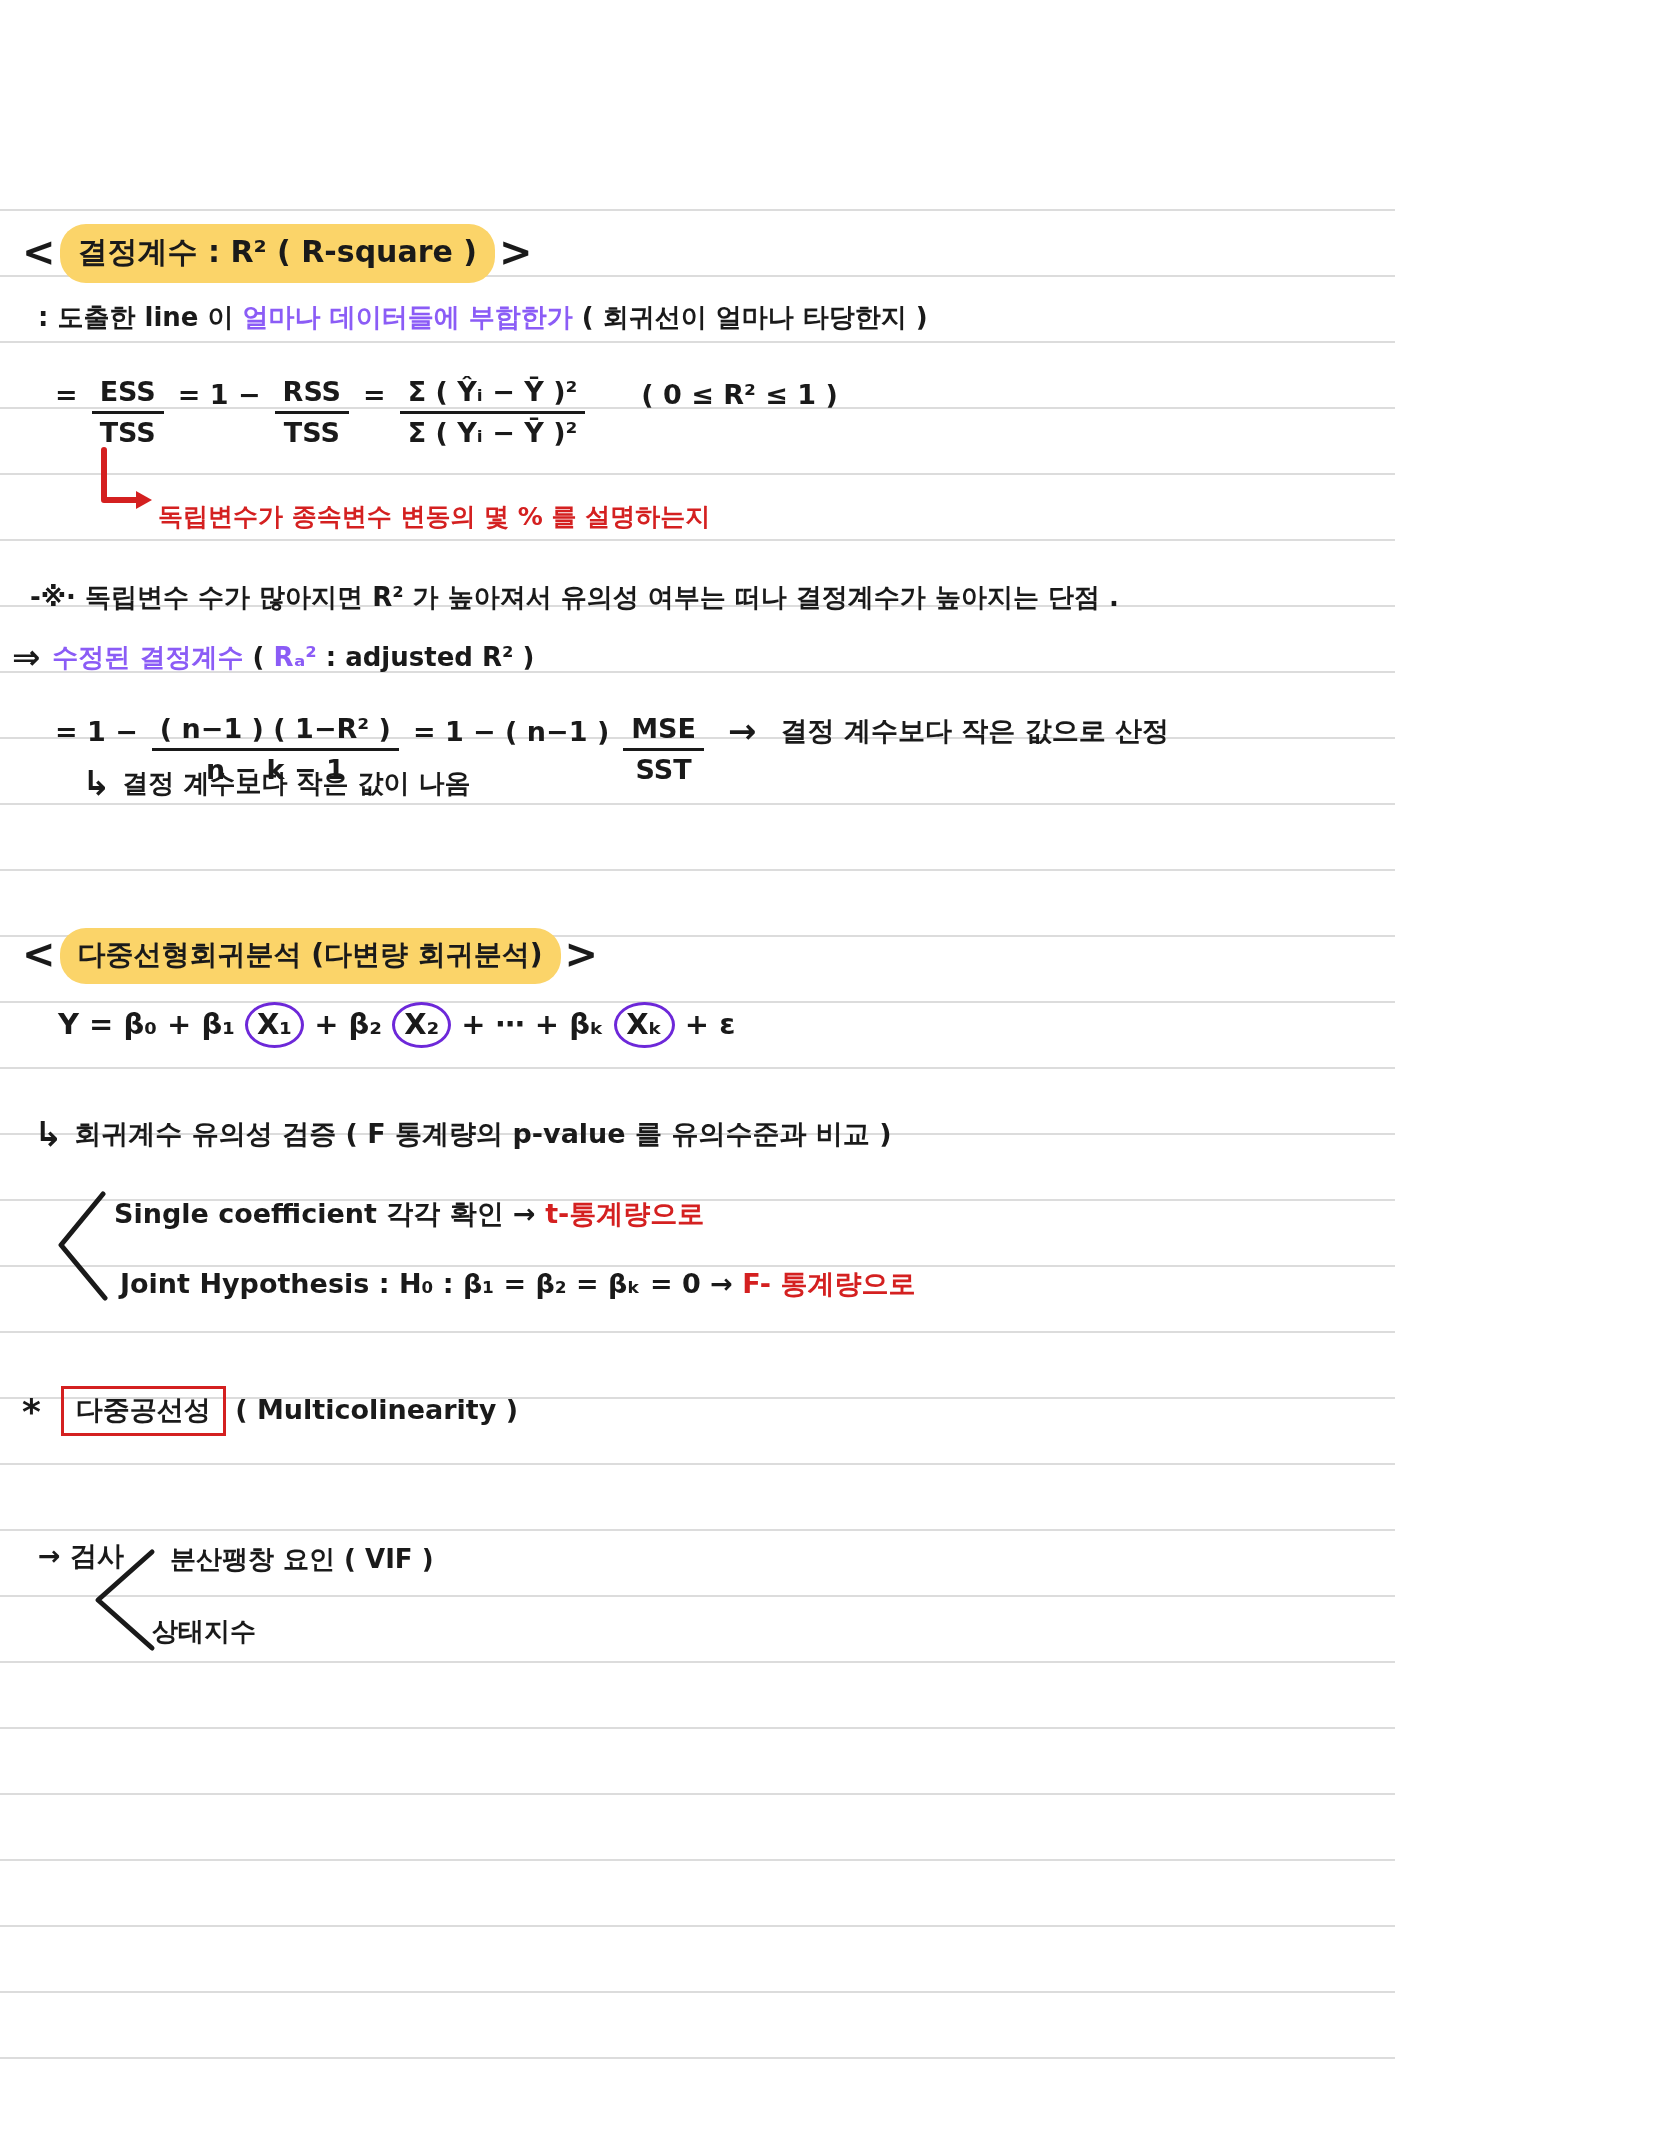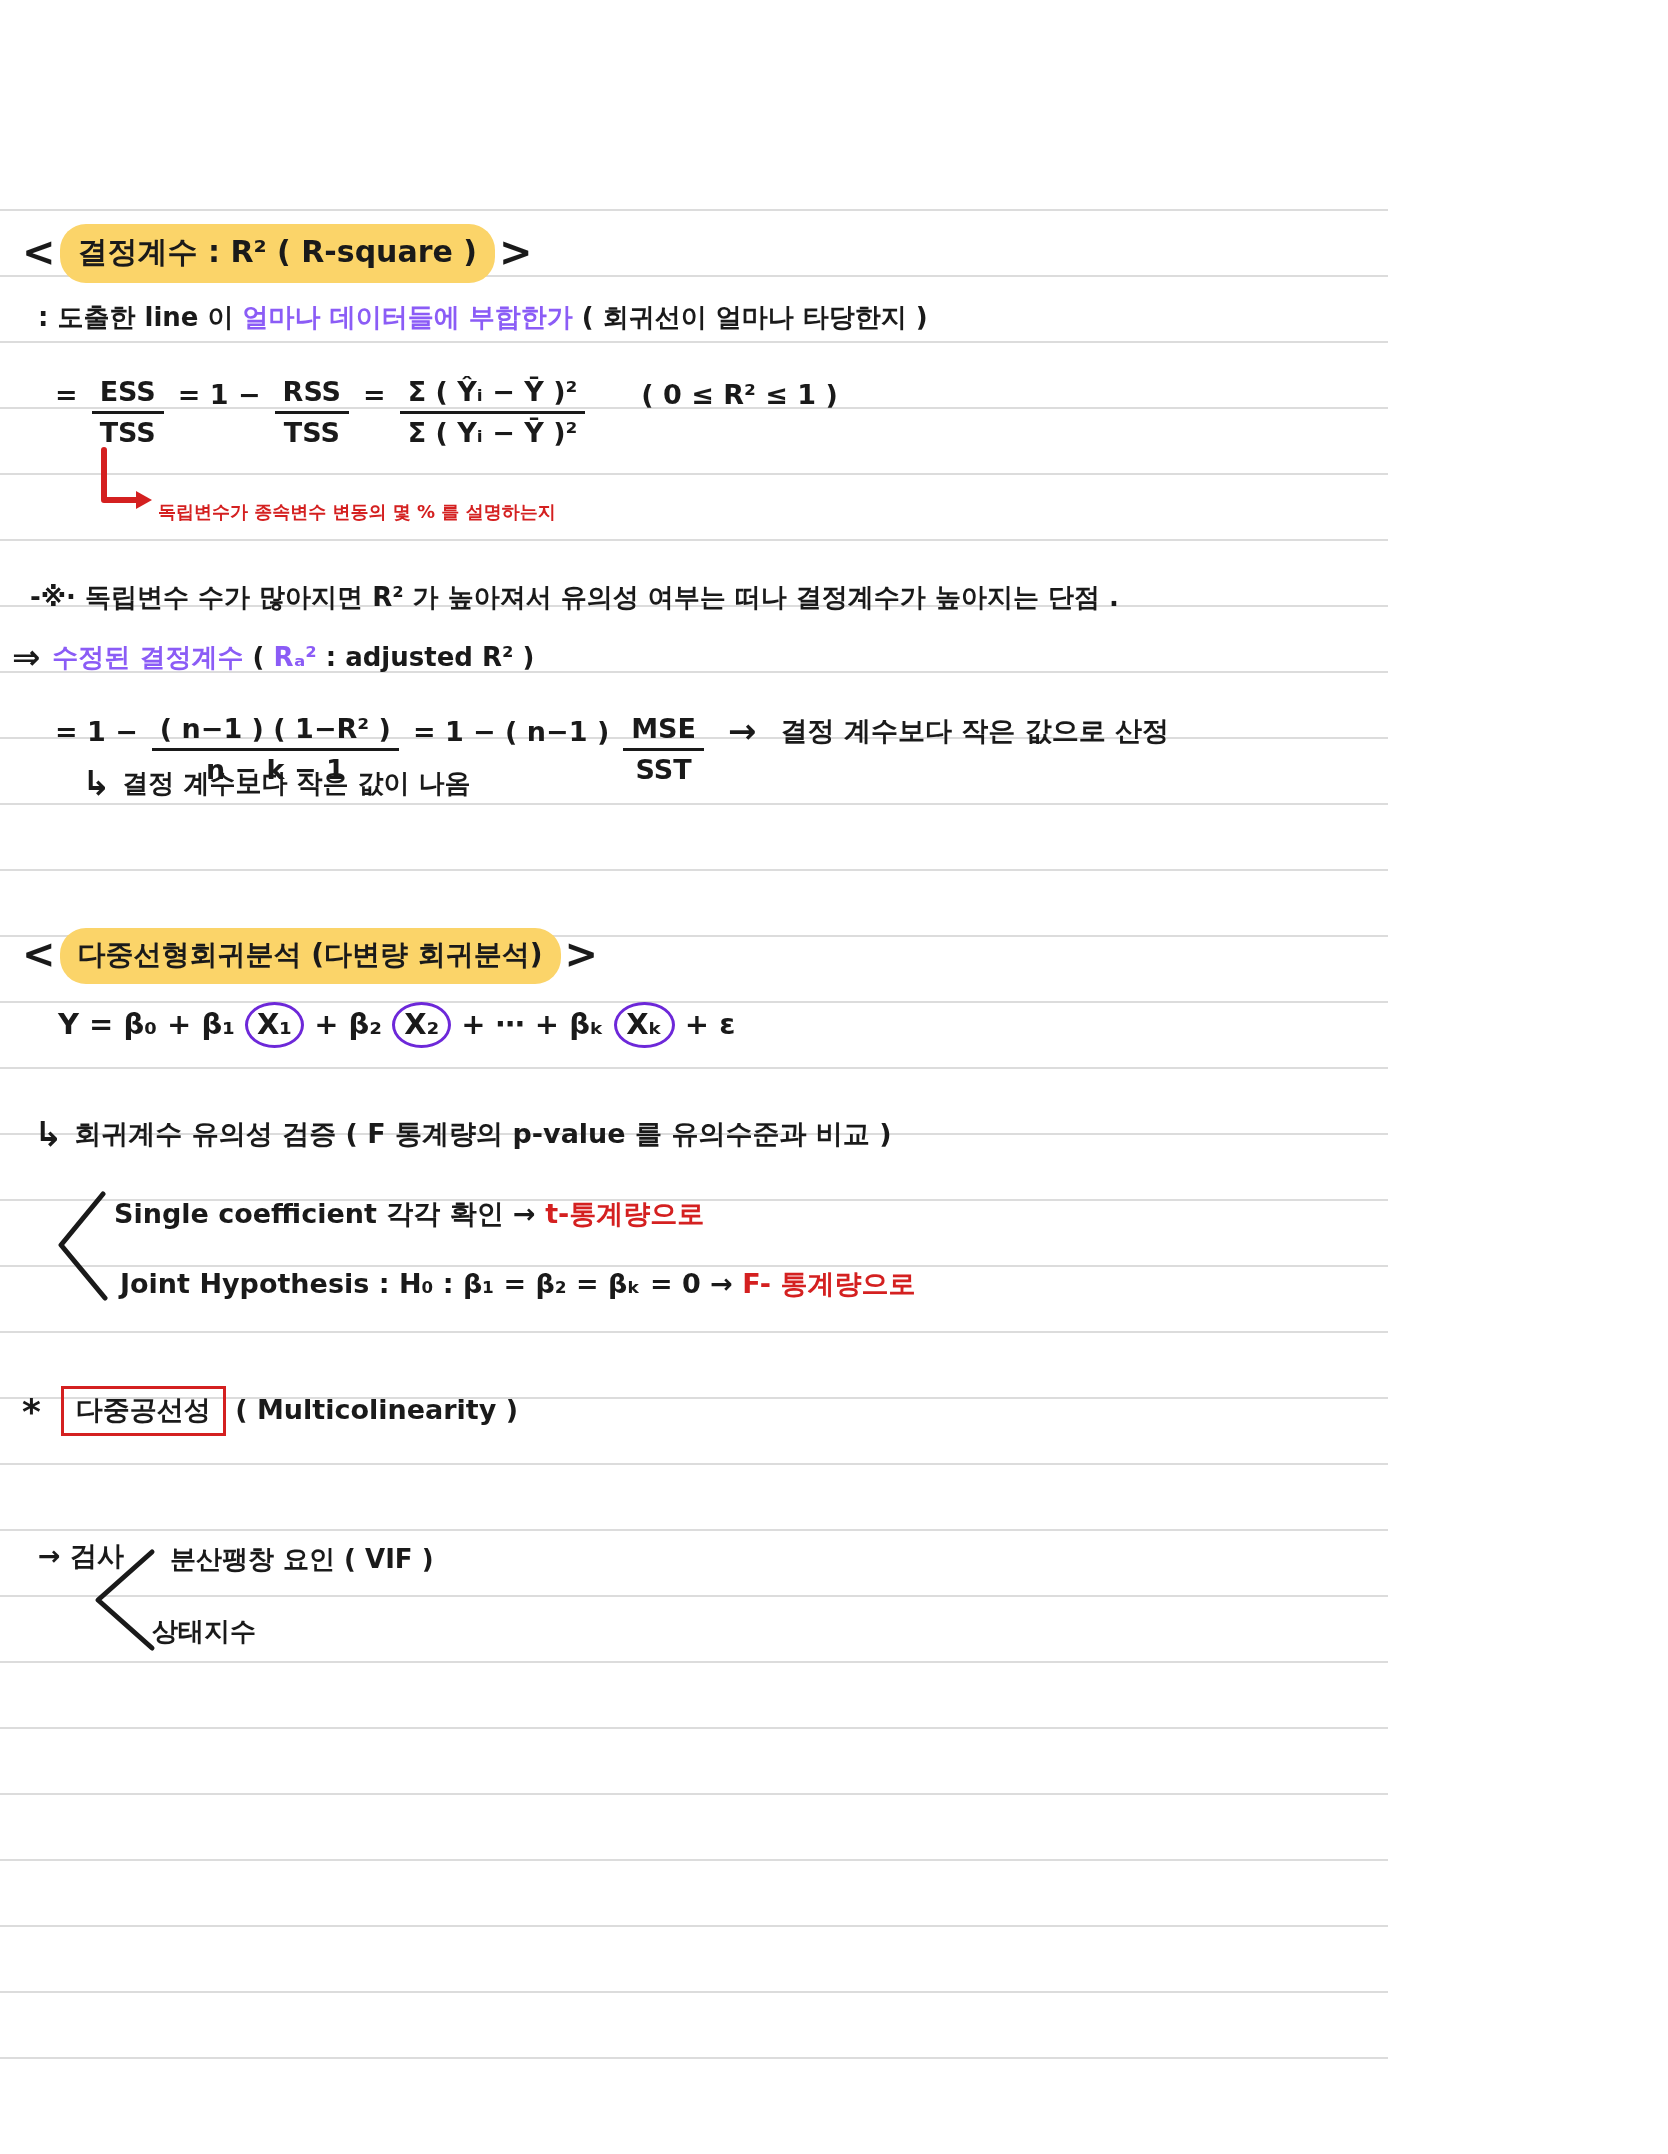--- a/index.html
+++ b/index.html
@@ -1,21 +1,21 @@
 <!DOCTYPE html>
 <html><head>
 <meta charset="utf-8">
 <style>
   html,body{margin:0;padding:0;background:#fff;}
   .page{position:relative;width:1388px;height:2154px;background:#ffffff;overflow:hidden;
-        font-family:"DejaVu Sans",sans-serif;color:#1a1a1a;font-weight:bold;}
+        font-family:"DejaVu Sans",sans-serif;color:#1a1a1a;font-weight:bold;padding-left:7px;}
   .rules{position:absolute;left:0;top:209px;width:1650px;height:1884px;
          background:repeating-linear-gradient(to bottom,#dcdcdc 0 2px,transparent 2px 66px);}
   .abs{position:absolute;white-space:nowrap;}
-  .t30{font-size:30px;} .t28{font-size:28px;} .t27{font-size:27px;} .t26{font-size:26px;} .t25{font-size:18px;}
+  .t30{font-size:30px;} .t28{font-size:28px;} .t27{font-size:27px;} .t26{font-size:26px;} .t25{font-size:25px;}
   .hl{background:#fbd469;border-radius:26px;padding:8px 18px 10px;display:inline-block;}
   .bracket{font-size:40px;vertical-align:-4px;padding:0 4px;}
   .blue{color:#8b5cf6;} .red{color:#d42020;}
   .row{display:flex;align-items:center;gap:14px;}
   .frac{display:inline-flex;flex-direction:column;align-items:center;line-height:1.15;margin-top:36px;}
   .frac .num{border-bottom:3px solid #1a1a1a;padding:0 8px 3px;}
   .frac .den{padding-top:3px;}
   .circ{border:3px solid #6d28d9;border-radius:50%;padding:2px 9px 4px;display:inline-block;}
   .redbox{border:3px solid #d42020;padding:3px 12px 5px;display:inline-block;margin-left:10px;}
   .arrowglyph{font-size:34px;line-height:1;vertical-align:-3px;}

